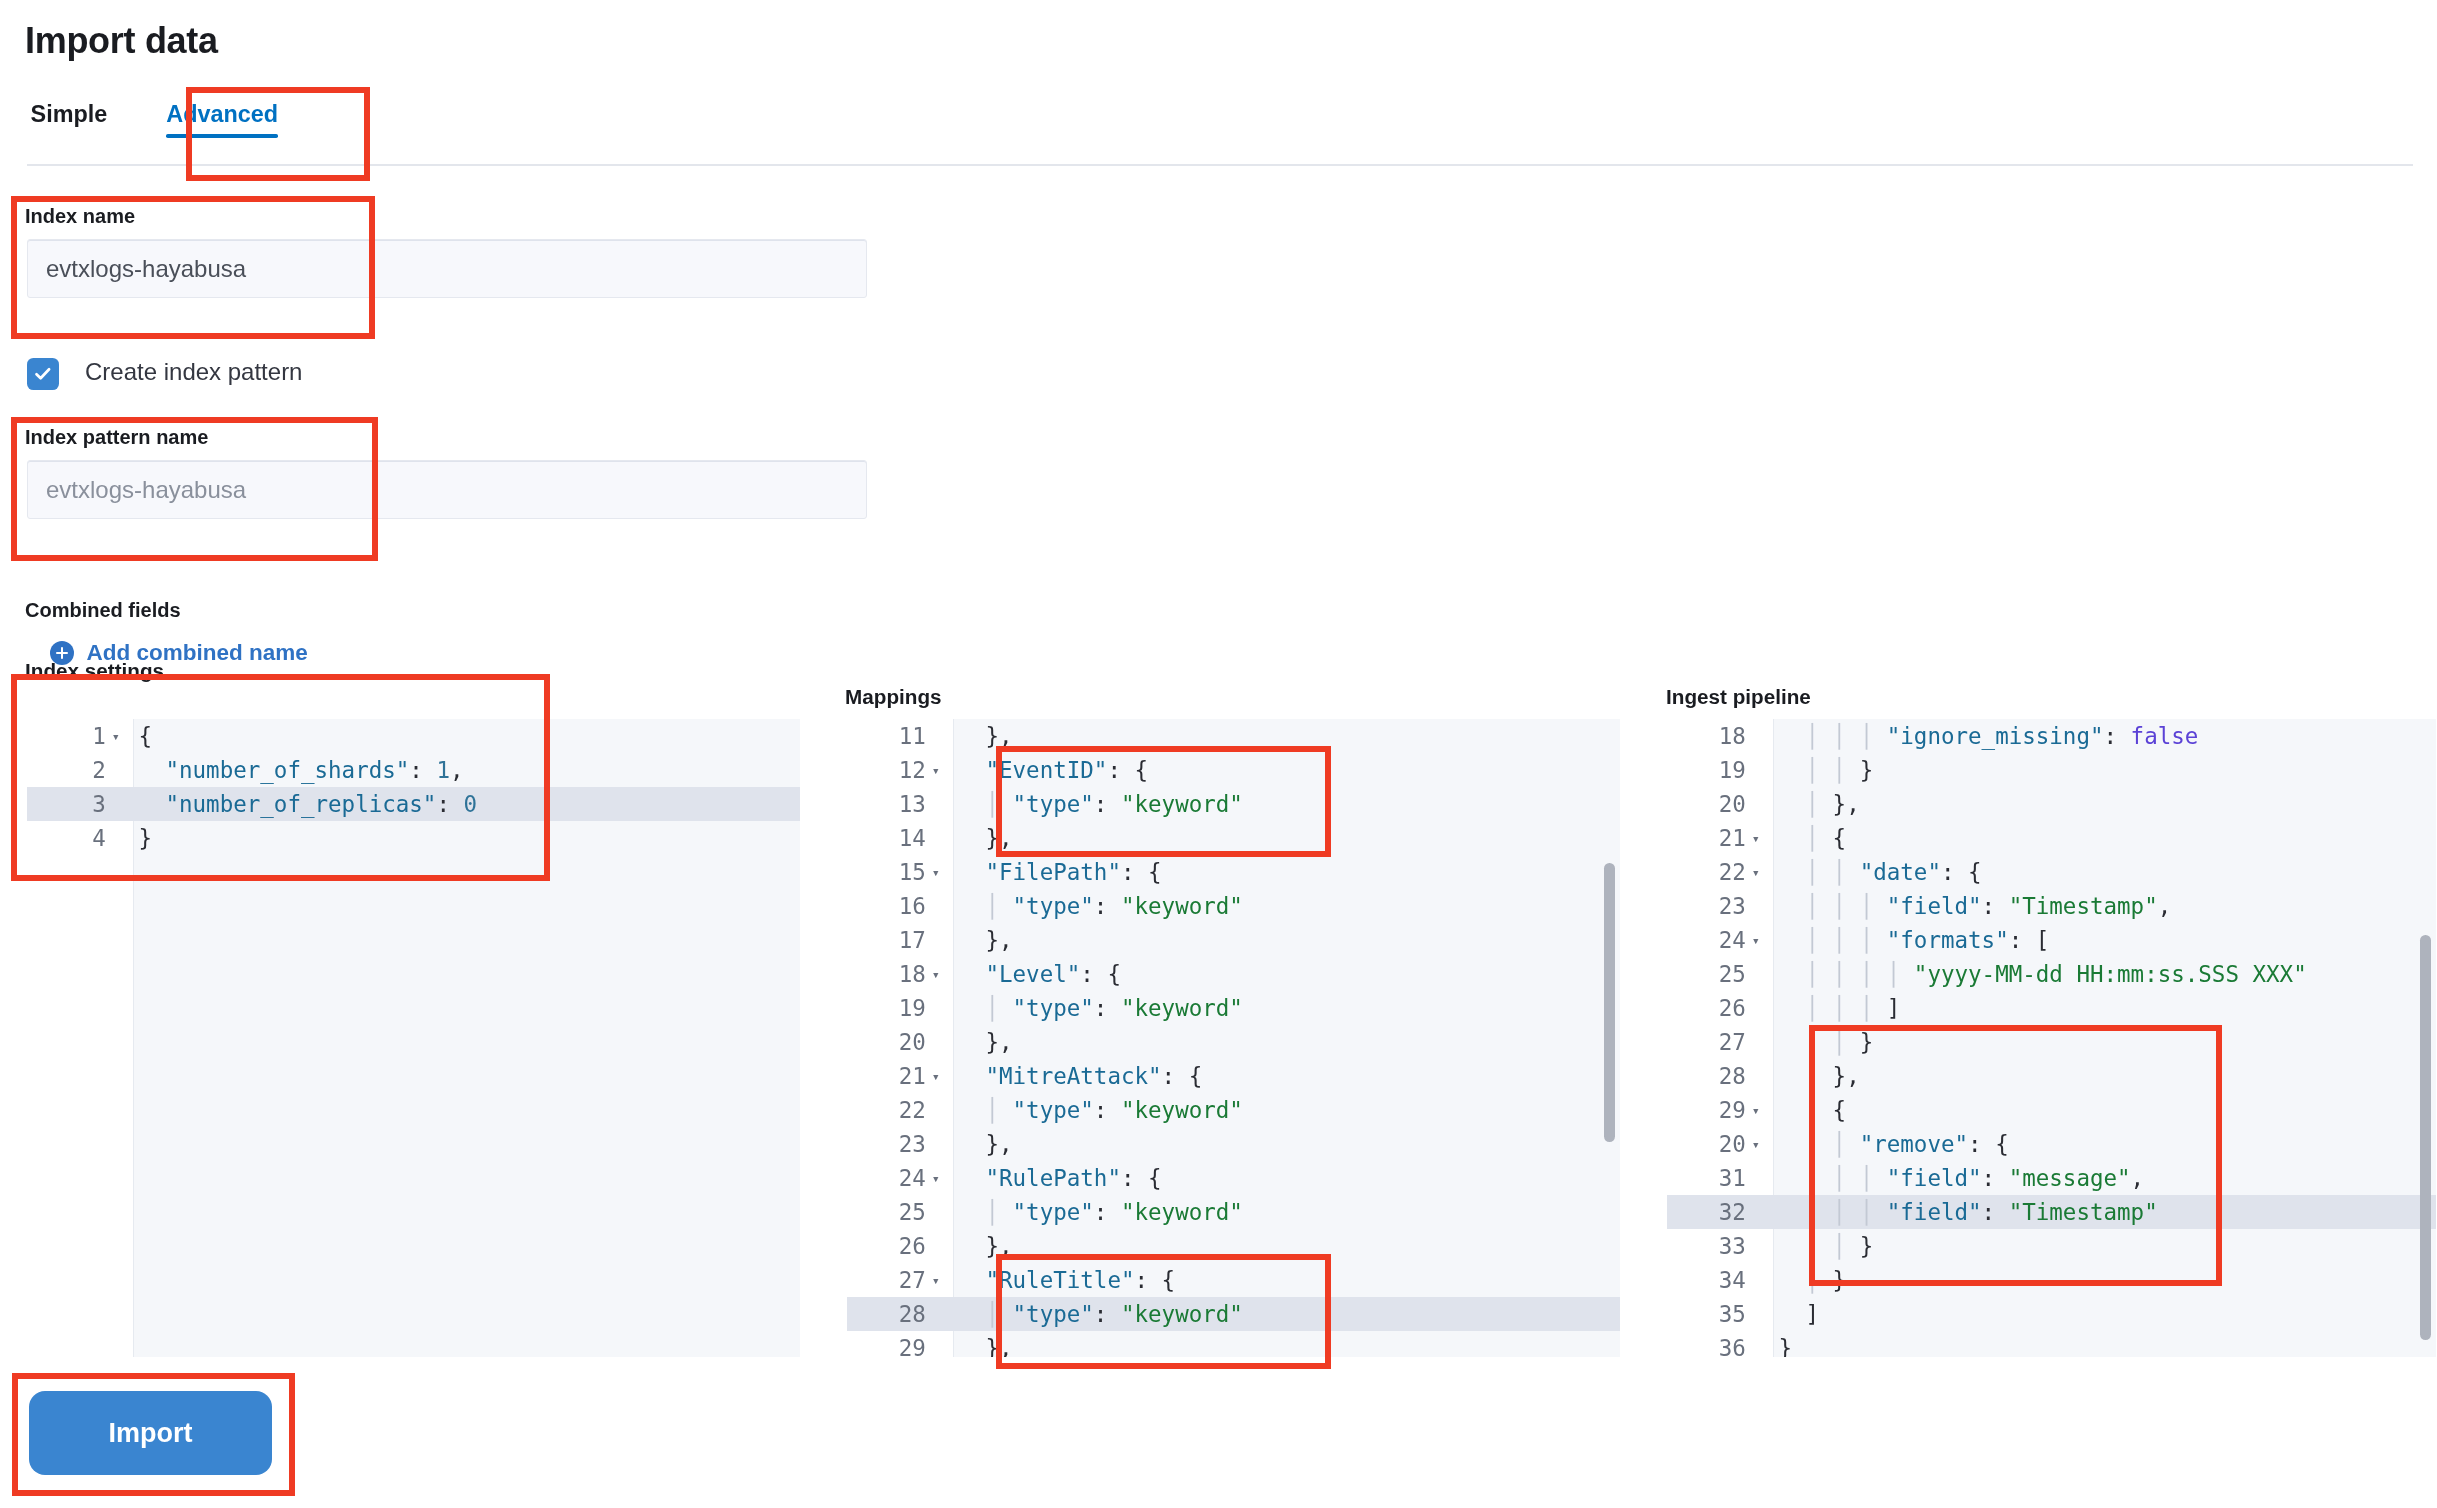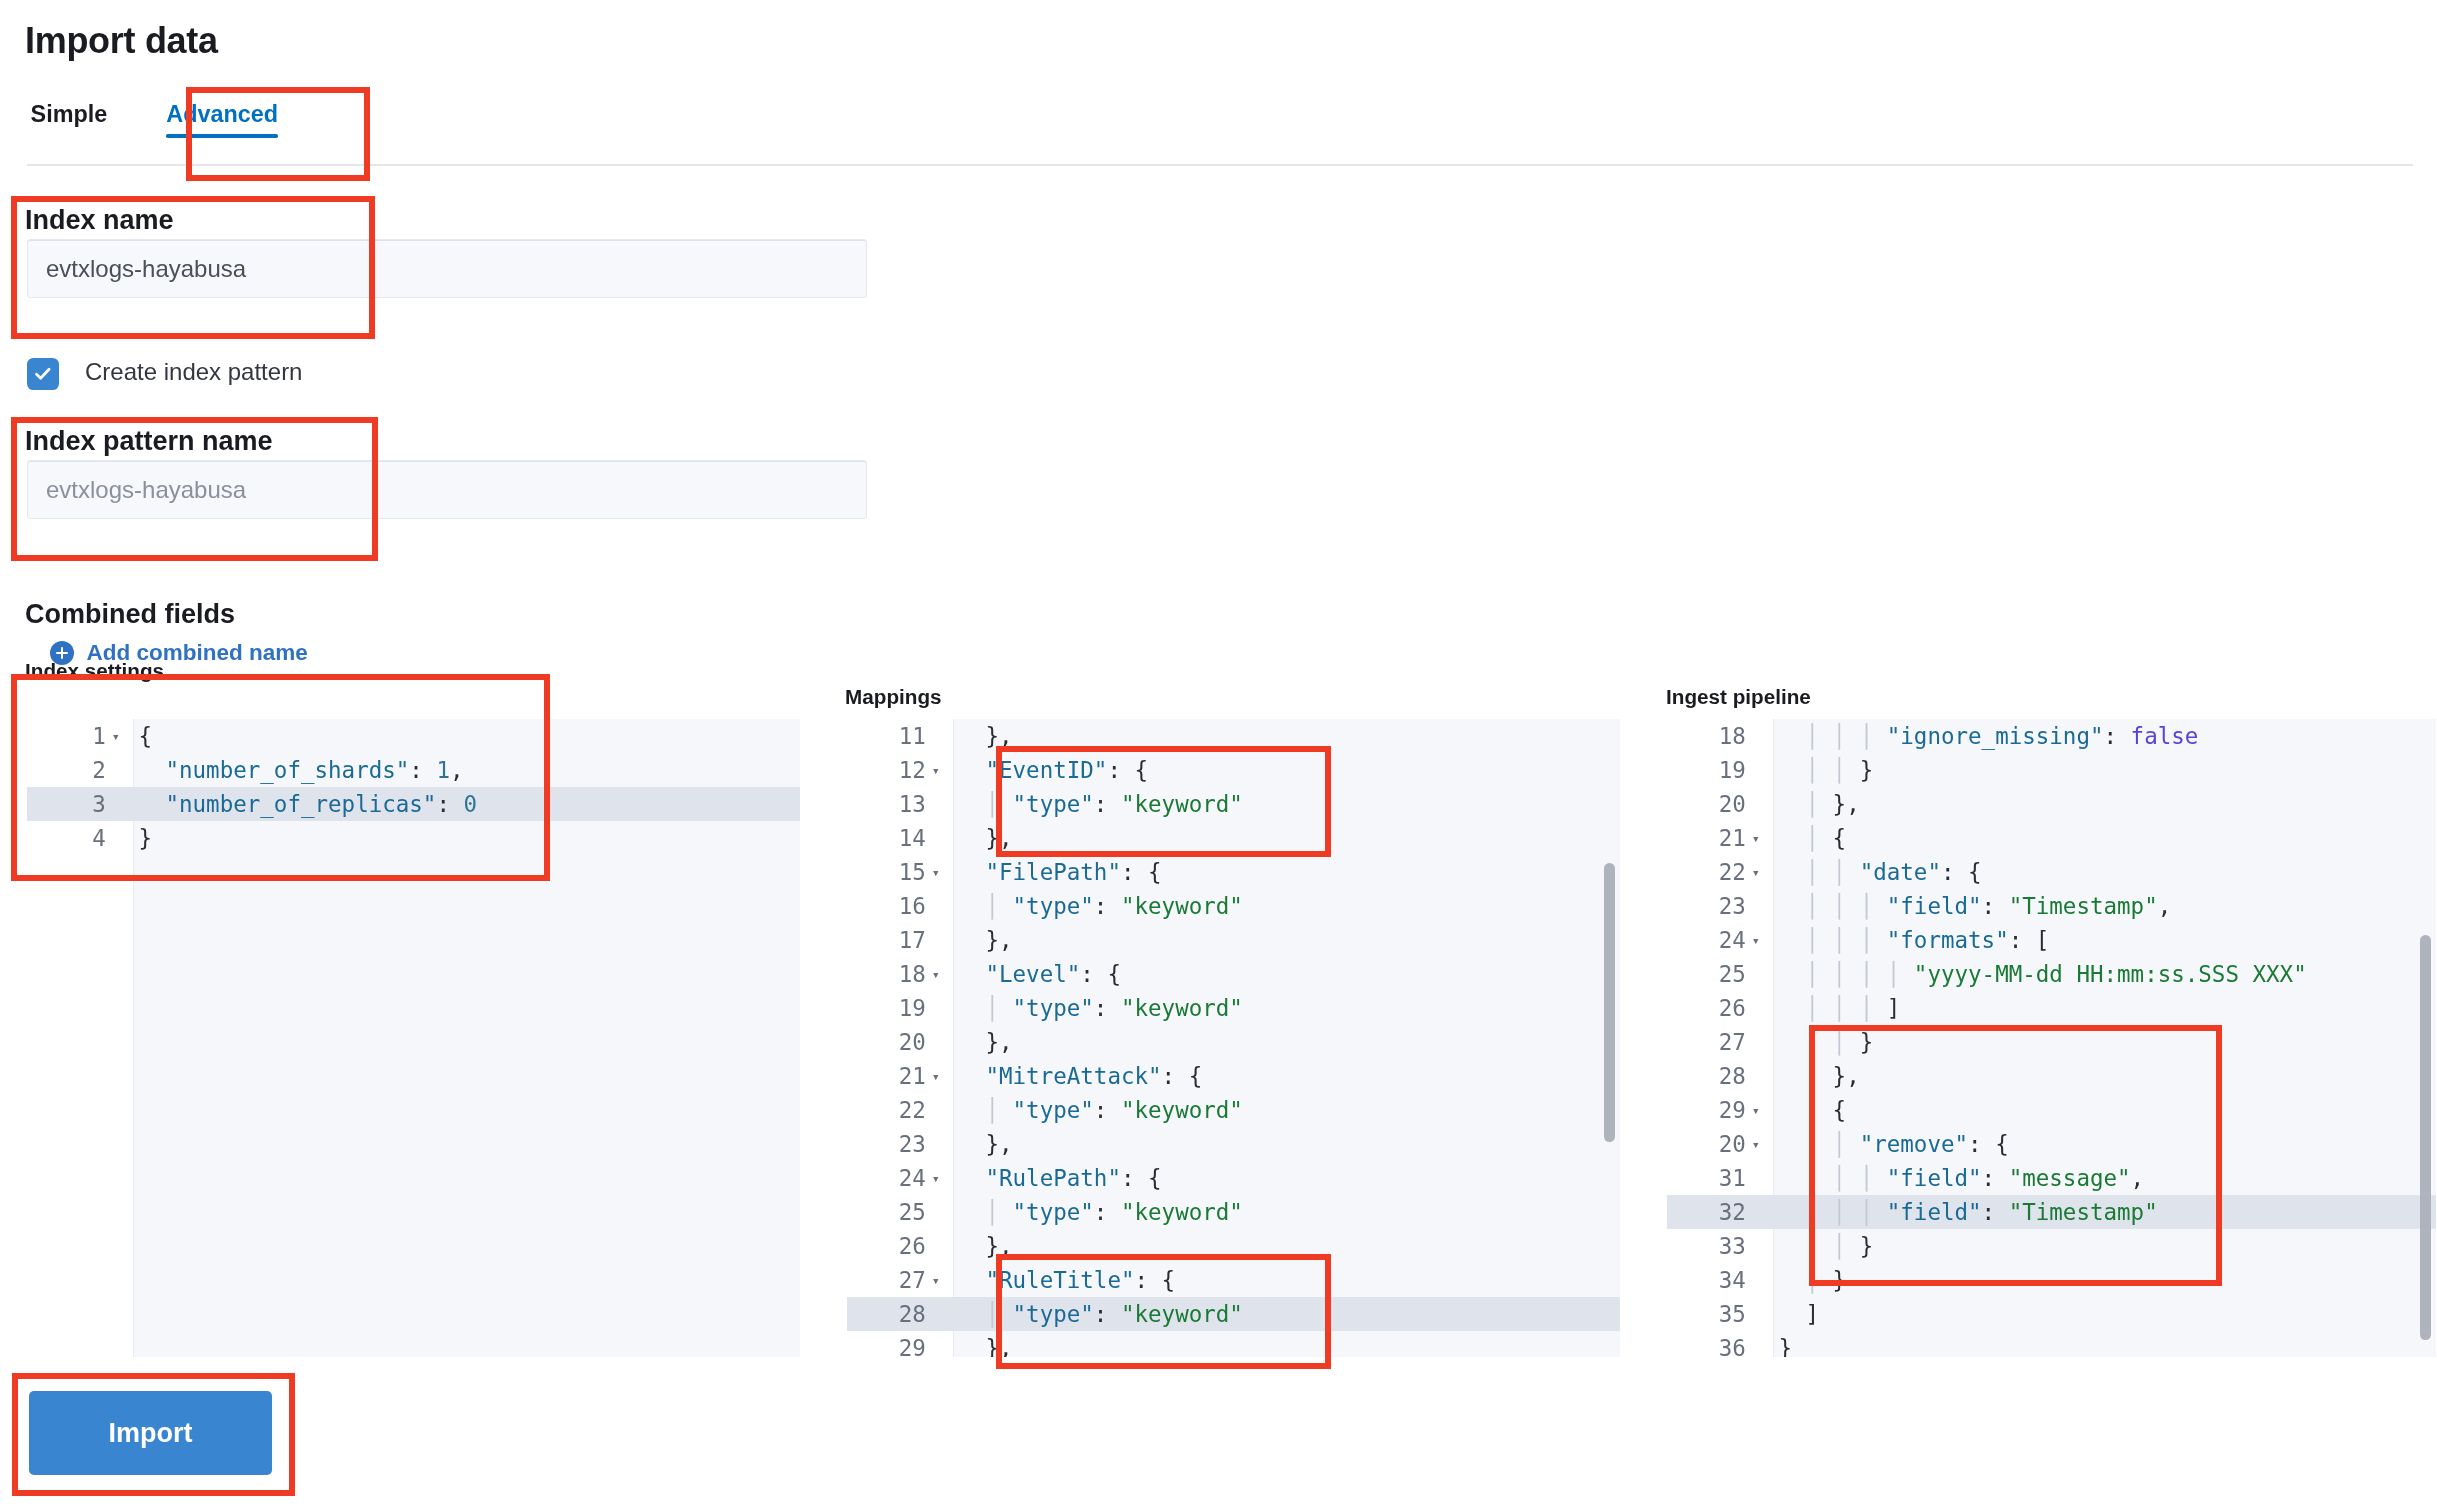--- a/index.html
+++ b/index.html
@@ -64,21 +64,21 @@
     position: absolute;
     left: 27px;
     right: 25px;
     top: 164px;
     height: 1.8px;
     background: #e3e6ec;
   }
 
   
   .field-label {
-    font-size: 27px;
+    font-size: 20px;
     font-weight: 700;
     color: #1a1c21;
   }
   .text-input {
     box-sizing: border-box;
     height: 59px;
     border: 0.9px solid #e5e8ef;
     border-radius: 3px;
     background: #f7f8fc;
     display: flex;
@@ -238,21 +238,21 @@
   }
 
   
   #import-button {
     position: absolute;
     left: 29px;
     top: 1391px;
     width: 243px;
     height: 84px;
     border: none;
-    border-radius: 5px;
+    border-radius: 16px;
     background: #3a85d0;
     color: #ffffff;
     font-size: 27px;
     font-weight: 700;
     font-family: "Liberation Sans", sans-serif;
     cursor: pointer;
   }
 
   
   .anno {

